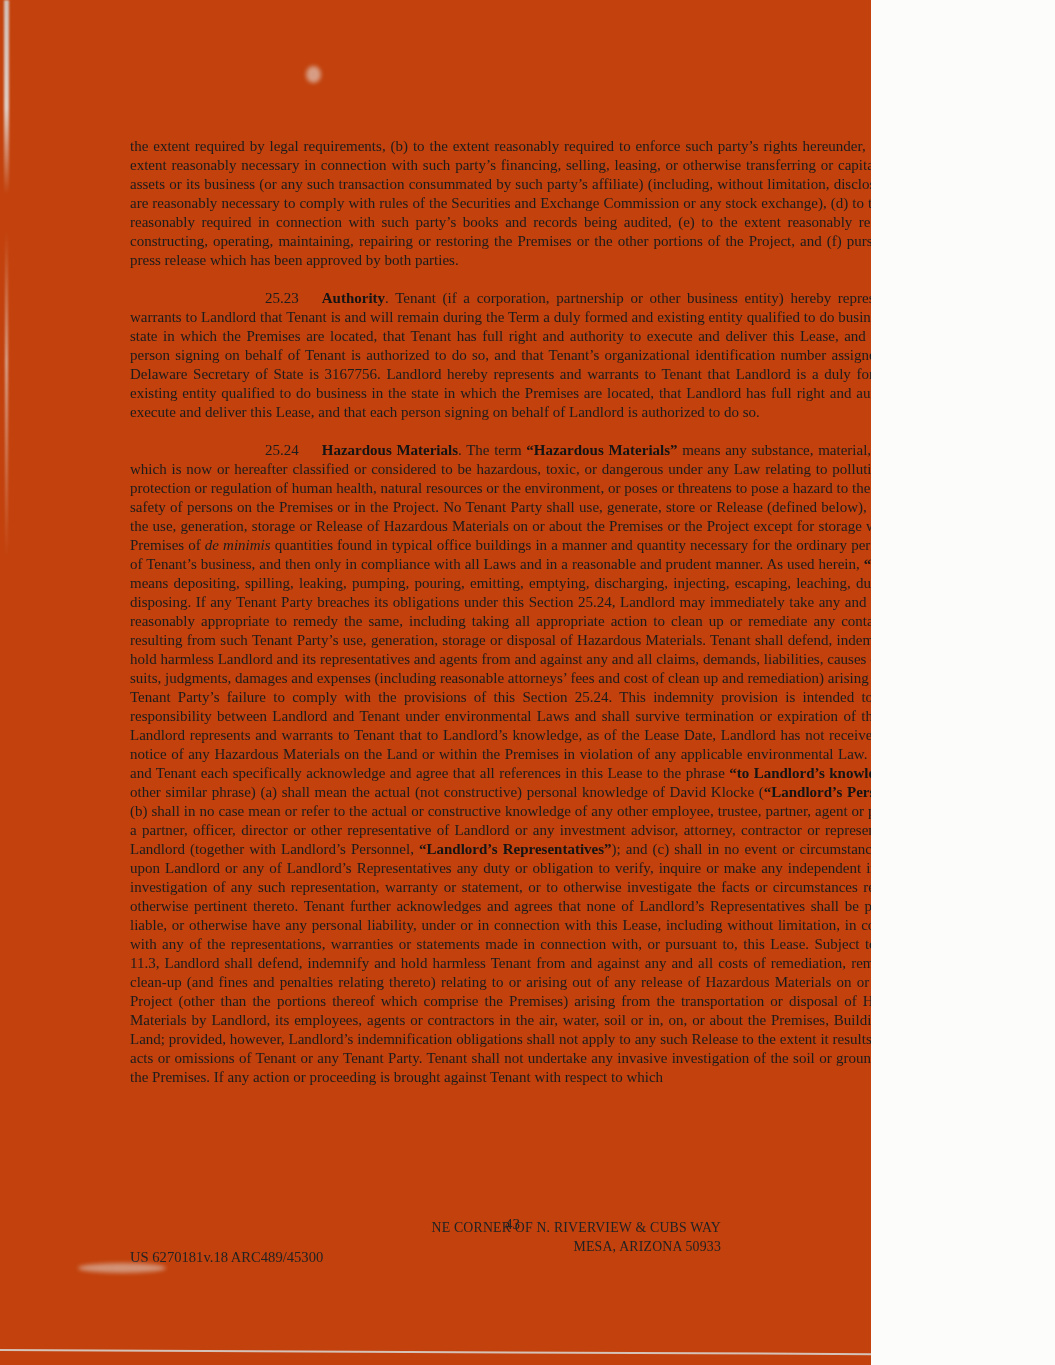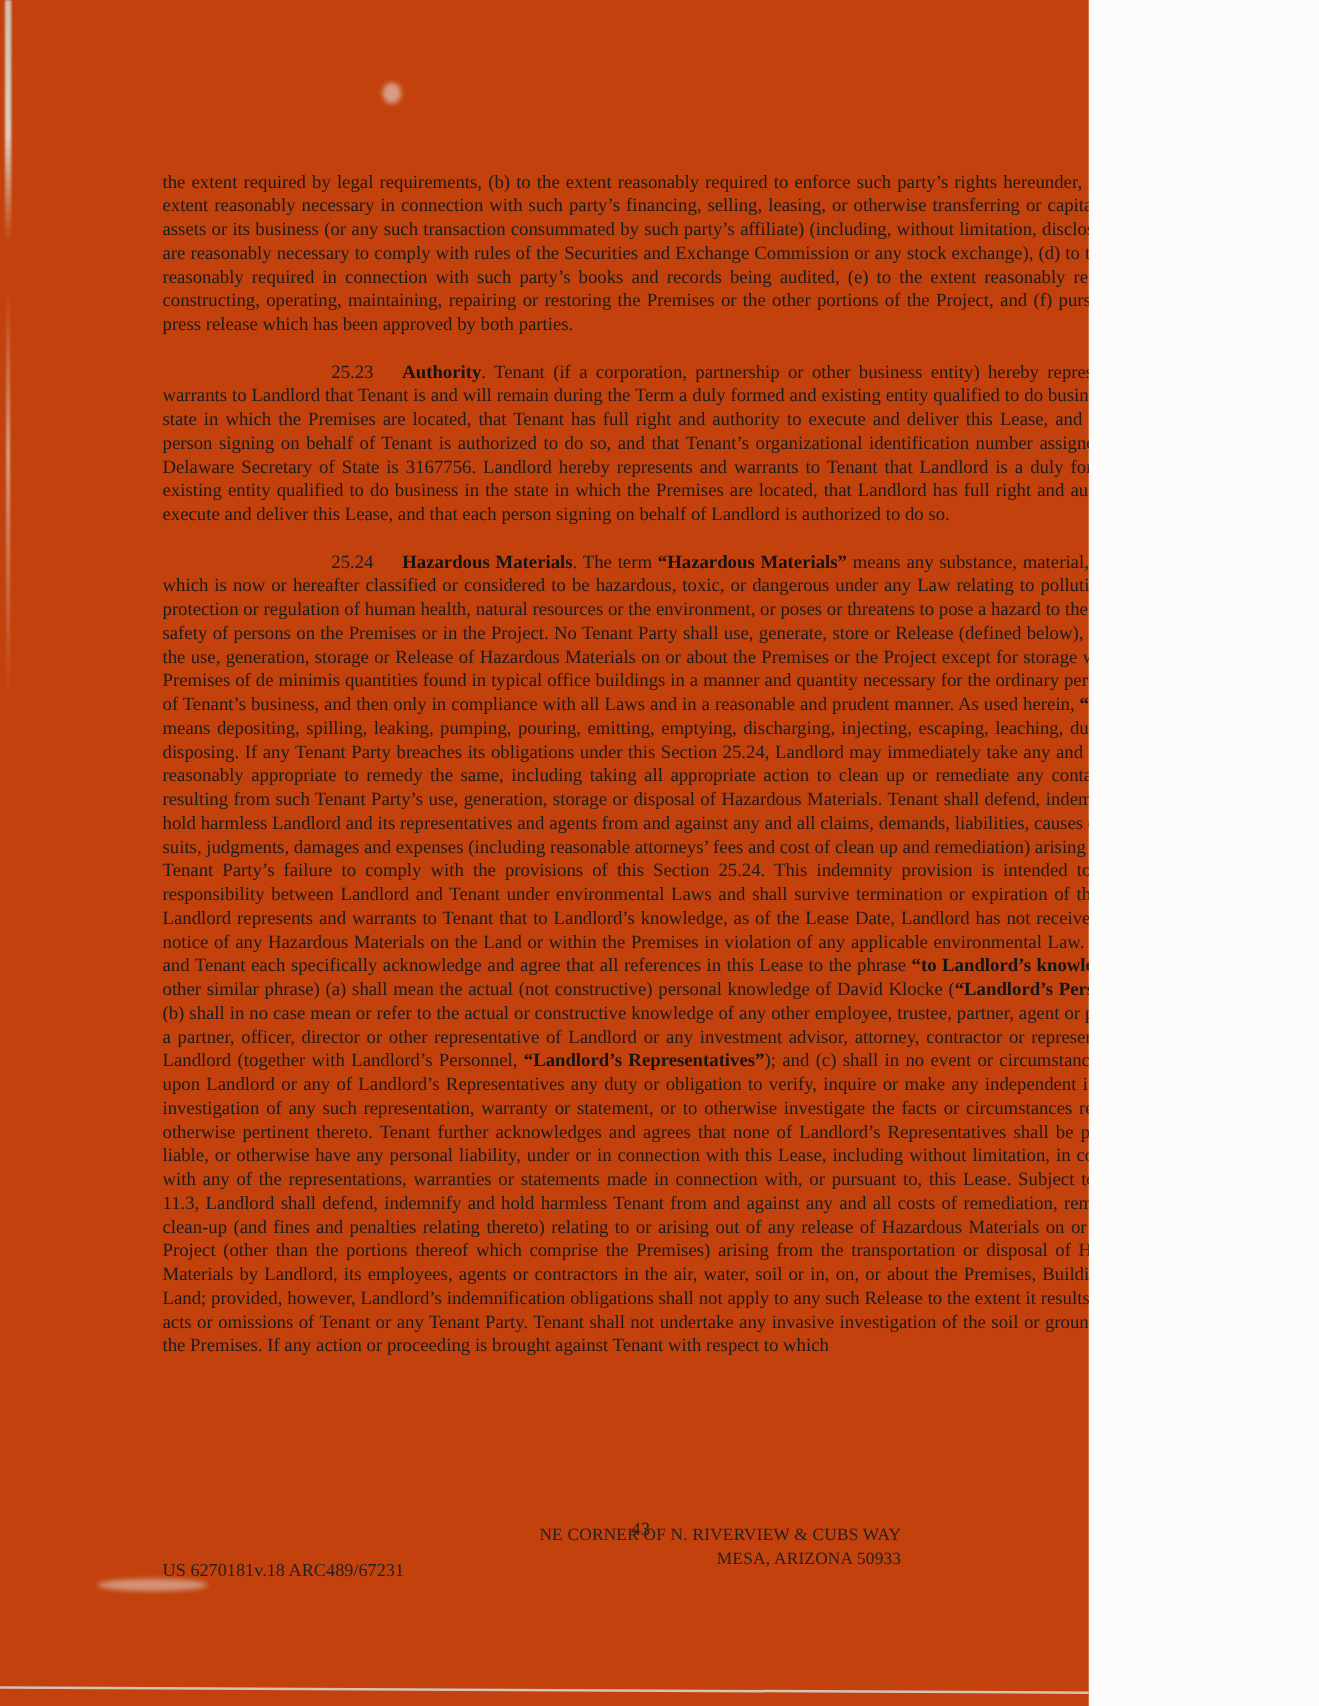--- a/index.html
+++ b/index.html
@@ -29,21 +29,21 @@
   }
   .content p {
     margin: 0 0 19px 0;
     padding: 0;
   }
   .content p.indent {
     text-indent: 135px;
   }
   .seg-b { font-weight: 700; color: #141414; }
   .seg-u { text-underline-offset: 2px; }
-  .seg-i { }
+  .seg-i { font-style: italic; }
   .tab   { display: inline-block; width: 23px; }
 
   
   .footer-pagenum {
     position: absolute;
     left: 505px;
     top: 1216px;
     font-size: 15px;
     color: #222;
   }
@@ -126,18 +126,18 @@
       <p class="indent"><span>25.24</span><span class="tab"></span><span class="seg-b seg-u">Hazardous Materials</span><span>.  The term </span><span class="seg-b">“</span><span class="seg-b seg-u">Hazardous Materials</span><span class="seg-b">”</span><span> means any substance, material, or waste which is now or hereafter classified or considered to be hazardous, toxic, or dangerous under any Law relating to pollution or the protection or regulation of human health, natural resources or the environment, or poses or threatens to pose a hazard to the health or safety of persons on the Premises or in the Project.  No Tenant Party shall use, generate, store or Release (defined below), or permit the use, generation, storage or Release of Hazardous Materials on or about the Premises or the Project except for storage within the Premises of </span><span class="seg-i">de minimis</span><span> quantities found in typical office buildings in a manner and quantity necessary for the ordinary performance of Tenant’s business, and then only in compliance with all Laws and in a reasonable and prudent manner.  As used herein, </span><span class="seg-b">“</span><span class="seg-b seg-u">Release</span><span class="seg-b">”</span><span> means depositing, spilling, leaking, pumping, pouring, emitting, emptying, discharging, injecting, escaping, leaching, dumping or disposing.  If any Tenant Party breaches its obligations under this Section 25.24, Landlord may immediately take any and all action reasonably appropriate to remedy the same, including taking all appropriate action to clean up or remediate any contamination resulting from such Tenant Party’s use, generation, storage or disposal of Hazardous Materials.  Tenant shall defend, indemnify, and hold harmless Landlord and its representatives and agents from and against any and all claims, demands, liabilities, causes of action, suits, judgments, damages and expenses (including reasonable attorneys’ fees and cost of clean up and remediation) arising from any Tenant Party’s failure to comply with the provisions of this Section 25.24.  This indemnity provision is intended to allocate responsibility between Landlord and Tenant under environmental Laws and shall survive termination or expiration of this Lease.  Landlord represents and warrants to Tenant that to Landlord’s knowledge, as of the Lease Date, Landlord has not received written notice of any Hazardous Materials on the Land or within the Premises in violation of any applicable environmental Law.  Landlord and Tenant each specifically acknowledge and agree that all references in this Lease to the phrase </span><span class="seg-b">“</span><span class="seg-b seg-u">to Landlord’s knowledge</span><span class="seg-b">”</span><span> (or other similar phrase) (a) shall mean the actual (not constructive) personal knowledge of David Klocke (</span><span class="seg-b">“</span><span class="seg-b seg-u">Landlord’s Personnel</span><span class="seg-b">”</span><span>); (b) shall in no case mean or refer to the actual or constructive knowledge of any other employee, trustee, partner, agent or partner of a partner, officer, director or other representative of Landlord or any investment advisor, attorney, contractor or representative of Landlord (together with Landlord’s Personnel, </span><span class="seg-b">“</span><span class="seg-b seg-u">Landlord’s Representatives</span><span class="seg-b">”</span><span>); and (c) shall in no event or circumstance impose upon Landlord or any of Landlord’s Representatives any duty or obligation to verify, inquire or make any independent inquiry or investigation of any such representation, warranty or statement, or to otherwise investigate the facts or circumstances relating or otherwise pertinent thereto.  Tenant further acknowledges and agrees that none of Landlord’s Representatives shall be personally liable, or otherwise have any personal liability, under or in connection with this Lease, including without limitation, in connection with any of the representations, warranties or statements made in connection with, or pursuant to, this Lease.  Subject to Section 11.3, Landlord shall defend, indemnify and hold harmless Tenant from and against any and all costs of remediation, removal and clean-up (and fines and penalties relating thereto) relating to or arising out of any release of Hazardous Materials on or from the Project (other than the portions thereof which comprise the Premises) arising from the transportation or disposal of Hazardous Materials by Landlord, its employees, agents or contractors in the air, water, soil or in, on, or about the Premises, Building or the Land; provided, however, Landlord’s indemnification obligations shall not apply to any such Release to the extent it results from the acts or omissions of Tenant or any Tenant Party.  Tenant shall not undertake any invasive investigation of the soil or groundwater at the Premises.  If any action or proceeding is brought against Tenant with respect to which</span></p>
     </div>
 
   <div class="footer-pagenum">43</div>
 
   <div class="footer-prop">
     <div>NE CORNER OF N. RIVERVIEW &amp; CUBS WAY</div>
     <div>MESA, ARIZONA 50933</div>
   </div>
 
-  <div class="footer-docid">US 6270181v.18 ARC489/67231</div>
+  <div class="footer-docid">US 6270181v.18 ARC489/45300</div>
 
   <div class="smudge-footer"></div>
   <div class="scan-line-bottom"></div>
 
 </div>
 
 </body></html>

